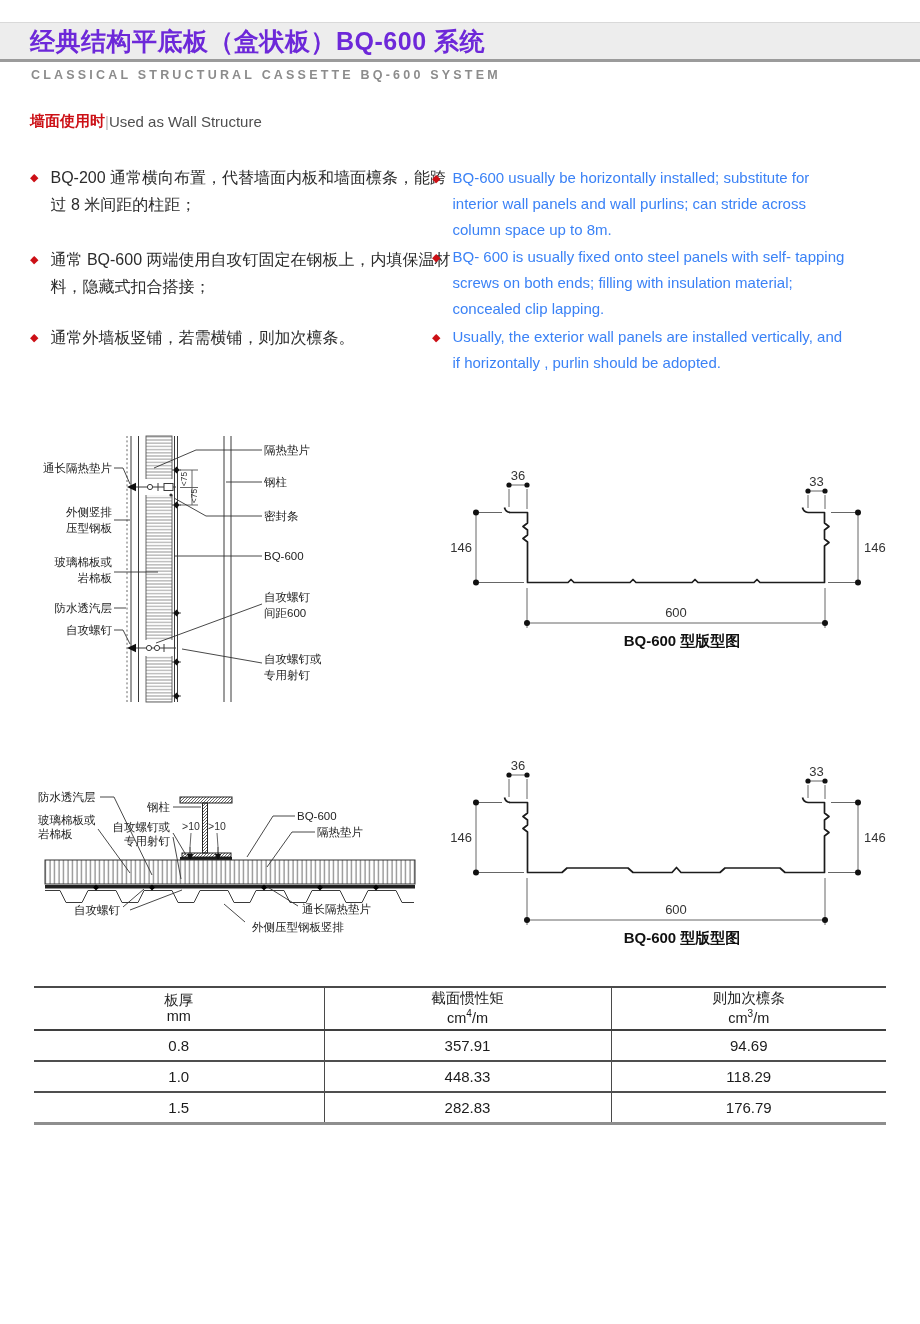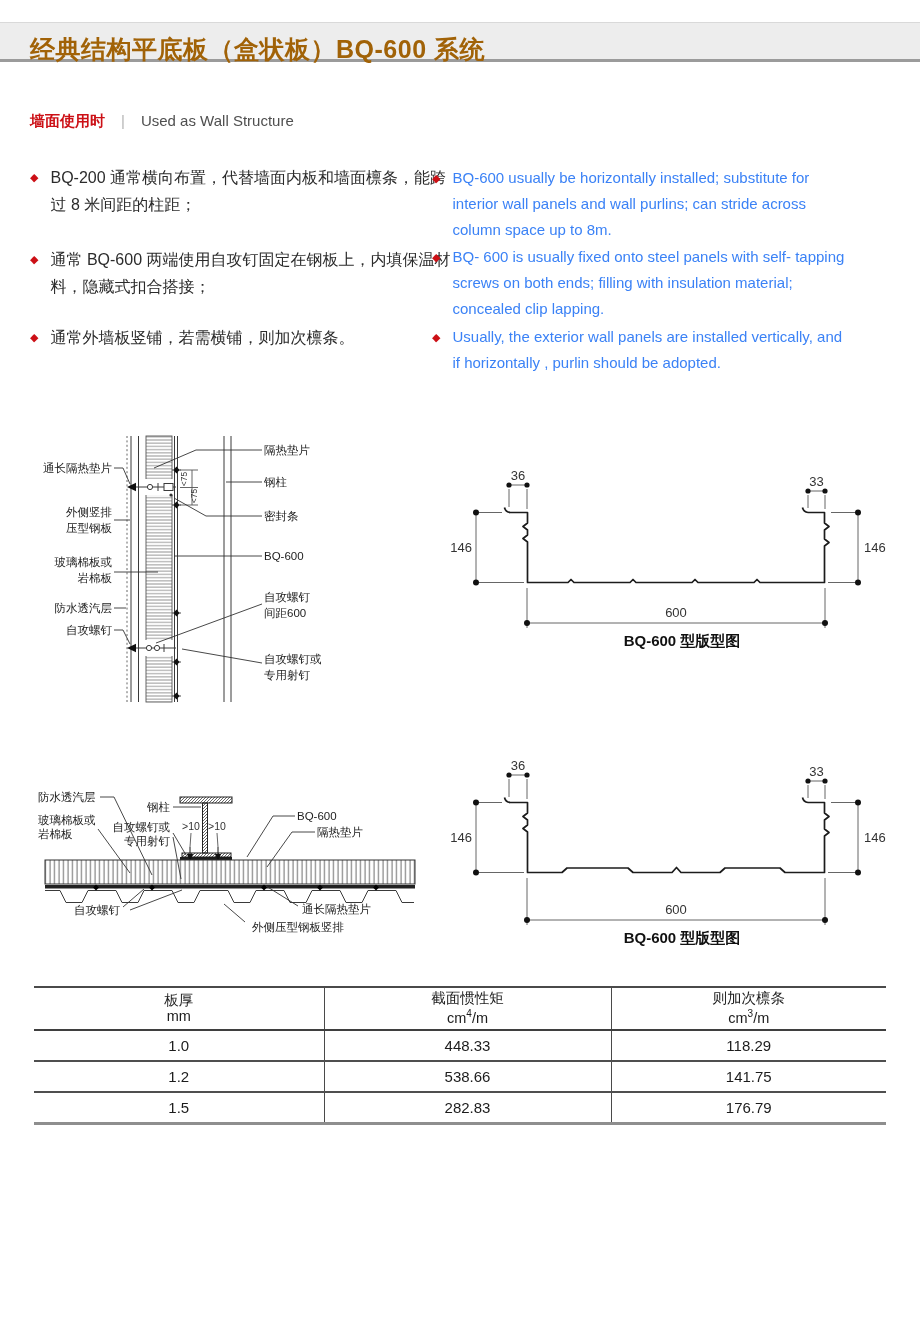--- a/index.html
+++ b/index.html
@@ -1,26 +1,26 @@
 <!DOCTYPE html>
 <html><head>
 <meta charset="utf-8">
 <style>
   html,body{margin:0;padding:0;background:#fff;}
   .page{position:relative;width:920px;height:1324px;background:#fff;overflow:hidden;
         font-family:"Liberation Sans","DejaVu Sans",sans-serif;color:#222;}
   
   .band{position:absolute;left:0;top:22px;width:920px;height:40px;background:#ededed;
         border-top:1px solid #d9d9d9;border-bottom:3px solid #9b9b9b;box-sizing:border-box;}
-  .title{position:absolute;left:30px;top:8px;line-height:36px;font-size:25px;font-weight:bold;
-         color:#a16207;letter-spacing:0.5px;white-space:nowrap;}
+  .title{position:absolute;left:30px;top:0;line-height:36px;font-size:25px;font-weight:bold;
+         color:#6d28d9;letter-spacing:0.5px;white-space:nowrap;}
   .subtitle{position:absolute;left:31px;top:68px;font-size:12.5px;font-weight:bold;color:#8c8c8c;
             letter-spacing:3.2px;white-space:nowrap;}
   
-  .section-row{position:absolute;left:30px;top:112px;font-size:15px;display:flex;gap:16px;}
+  .section-row{position:absolute;left:30px;top:112px;font-size:15px;display:flex;align-items:center;gap:0;}
   .sec-zh{color:#cc1016;font-weight:bold;}
   .sec-div{color:#b5b5b5;}
   .sec-en{color:#4f4f4f;}
   
   .bullet{position:absolute;display:flex;}
   .bullet .diamond{color:#cc1016;font-size:11px;flex:0 0 auto;margin-right:12px;}
   .bullet.zh .diamond{line-height:27px;}
   .bullet.en .diamond{line-height:26px;}
   .bullet p{margin:0;}
   .bullet.zh p{width:404px;font-size:16px;line-height:27px;color:#2b2b2b;}
@@ -46,20 +46,21 @@
   table.spec sup{font-size:10px;}
 </style>
 </head>
 <body>
 
 <div class="page">
 
   <div class="band">
     <div class="title">经典结构平底板（盒状板）BQ-600 系统</div>
   </div>
+  <div class="subtitle">CLASSICAL STRUCTURAL CASSETTE BQ-600 SYSTEM</div>
 
   <div class="section-row">
     <span class="sec-zh">墙面使用时</span>
     <span class="sec-div">|</span>
     <span class="sec-en">Used as Wall Structure</span>
   </div>
 
   <div class="bullet zh" style="left:30px;top:164px">
     <span class="diamond">◆</span>
     <p>BQ-200 通常横向布置，代替墙面内板和墙面檩条，能跨过 8 米间距的柱距；</p>
@@ -340,28 +341,28 @@
             <div><span>cm</span><sup>4</sup><span>/m</span></div>
           </th>
           <th class="bl">
             <div>则加次檩条</div>
             <div><span>cm</span><sup>3</sup><span>/m</span></div>
           </th>
         </tr>
       </thead>
       <tbody>
         <tr>
+          <td>0.8</td>
+          <td class="bl">357.91</td>
+          <td class="bl">94.69</td>
+        </tr>
+        <tr>
           <td>1.0</td>
           <td class="bl">448.33</td>
           <td class="bl">118.29</td>
-        </tr>
-        <tr>
-          <td>1.2</td>
-          <td class="bl">538.66</td>
-          <td class="bl">141.75</td>
         </tr>
         <tr class="last">
           <td>1.5</td>
           <td class="bl">282.83</td>
           <td class="bl">176.79</td>
         </tr>
       </tbody>
     </table>
   </div>
 

